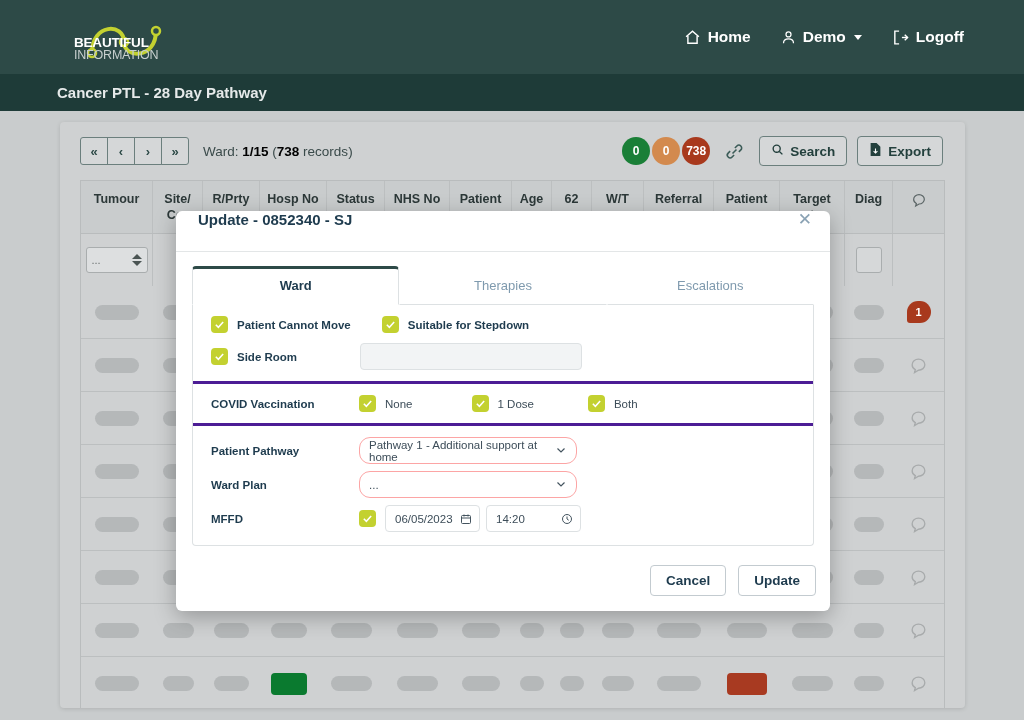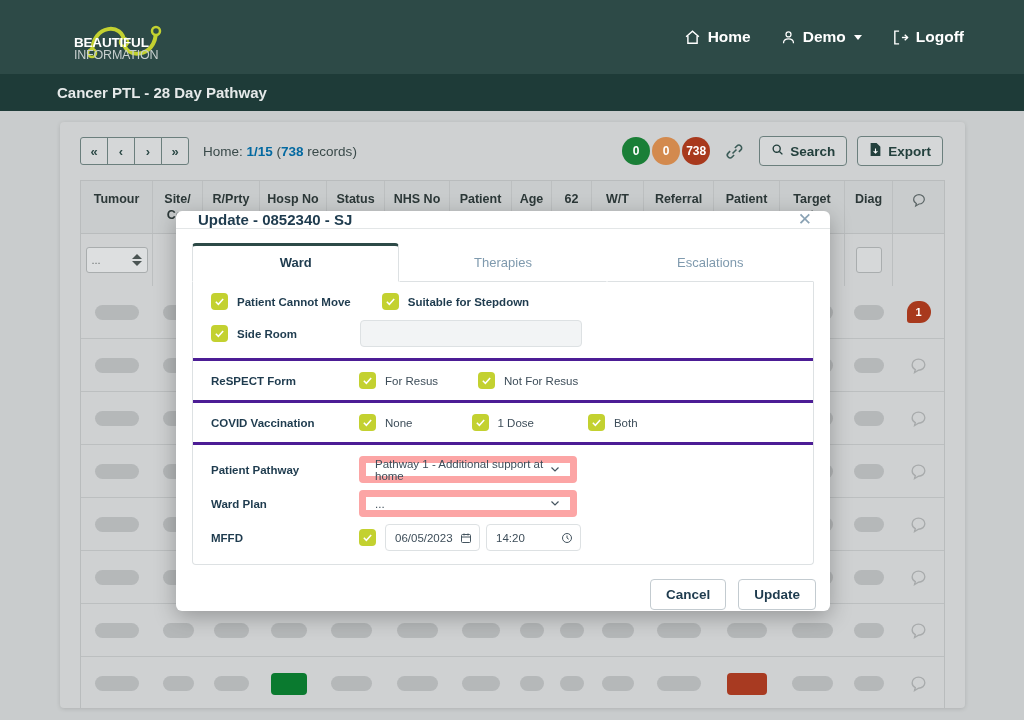--- a/index.html
+++ b/index.html
@@ -69,21 +69,21 @@
   .pg-btn {
     width: 28px; height: 28px;
     background: #d5d7d8; border: 1px solid #6b7f7d;
     display: flex; align-items: center; justify-content: center;
     color: #2d4a47; font-size: 13px; font-weight: bold; cursor: pointer;
     margin-left: -1px;
   }
   .pg-btn:first-child { margin-left: 0; border-radius: 3px 0 0 3px; }
   .pg-btn:last-child { border-radius: 0 3px 3px 0; }
   .pg-info { margin-left: 14px; font-size: 13.5px; color: #3a4a4a; }
-  .pg-info b { font-weight: bold; color: #0369a1; }
+  .pg-info b { font-weight: bold; color: #000000; }
 
   .tb-right { margin-left: auto; display: flex; align-items: center; gap: 10px; }
   .badge-circle {
     width: 28px; height: 28px; border-radius: 50%;
     display: flex; align-items: center; justify-content: center;
     color: #fff; font-size: 12px; font-weight: bold;
   }
   .link-icon { margin: 0 5px; cursor: pointer; display: flex; }
   .tb-btn {
     height: 30px; padding: 0 11px; background: #d5d7d8;
@@ -188,21 +188,21 @@
   .cbx svg { display: block; }
   .cbx-label { font-size: 11.5px; font-weight: bold; color: #1e3b4e; margin-left: 9px; }
   .cbx-label.norm { font-weight: normal; color: #3d4d59; }
   .flabel { font-size: 11.5px; font-weight: bold; color: #1e3b4e; width: 148px; flex: none; }
 
   .txt-input {
     height: 27px; background: #f2f4f5; border: 1px solid #dde1e3;
     border-radius: 4px; width: 222px;
   }
   .sel {
-    height: 27px; background: #fff; border: 7px solid #fca5a5; border-radius: 4px;
+    height: 27px; background: #fff; border: 1px solid #fca5a5; border-radius: 11px;
     width: 218px; display: flex; align-items: center; padding: 0 9px;
     font-size: 11.5px; color: #3d4d59; cursor: pointer;
   }
   .sel .chev { margin-left: auto; color: #44545f; }
   .date-in, .time-in {
     height: 27px; background: #fff; border: 1px solid #dde1e3; border-radius: 4px;
     display: flex; align-items: center; padding: 0 7px 0 9px;
     font-size: 11.5px; color: #3d4d59; cursor: pointer;
   }
   .date-in { width: 95px; margin-left: 9px; }
@@ -279,21 +279,21 @@
   <div class="card">
 
     <div class="toolbar">
       <div class="pager">
         <div class="pg-btn">«</div>
         <div class="pg-btn">‹</div>
         <div class="pg-btn">›</div>
         <div class="pg-btn">»</div>
       </div>
       <div class="pg-info">
-        <span>Home:</span>
+        <span>Ward:</span>
         <b>1/15</b>
         (<b>738</b>
         <span>records</span>)
       </div>
 
       <div class="tb-right">
         <div class="badge-circle" style="background:#1a7f37">0</div>
         <div class="badge-circle" style="background:#d38a4e;margin-left:-8px">0</div>
         <div class="badge-circle" style="background:#a8391d;margin-left:-8px">738</div>
         <div class="link-icon">
@@ -821,37 +821,20 @@
                 <svg width="11" height="11" viewBox="0 0 24 24" fill="none" stroke="#fff" stroke-width="3.4">
                     <path d="M4 12.5 L9.5 18 L20 6.5"></path>
                   </svg>
               </div>
               <span class="cbx-label">Side Room</span>
               <div style="width:63px"></div>
               <input class="txt-input" type="text" placeholder="" style="">
             </div>
           </div>
 
-          <div class="fsection">
-            <div class="frow-inner">
-              <span class="flabel">ReSPECT Form</span>
-              <div class="cbx">
-                <svg width="11" height="11" viewBox="0 0 24 24" fill="none" stroke="#fff" stroke-width="3.4">
-                    <path d="M4 12.5 L9.5 18 L20 6.5"></path>
-                  </svg>
-              </div>
-              <span class="cbx-label norm">For Resus</span>
-              <div class="cbx" style="margin-left:40px">
-                <svg width="11" height="11" viewBox="0 0 24 24" fill="none" stroke="#fff" stroke-width="3.4">
-                    <path d="M4 12.5 L9.5 18 L20 6.5"></path>
-                  </svg>
-              </div>
-              <span class="cbx-label norm">Not For Resus</span>
-            </div>
-          </div>
 
           <div class="fsection">
             <div class="frow-inner">
               <span class="flabel">COVID Vaccination</span>
               <div class="cbx">
                 <svg width="11" height="11" viewBox="0 0 24 24" fill="none" stroke="#fff" stroke-width="3.4">
                     <path d="M4 12.5 L9.5 18 L20 6.5"></path>
                   </svg>
               </div>
               <span class="cbx-label norm">None</span>

